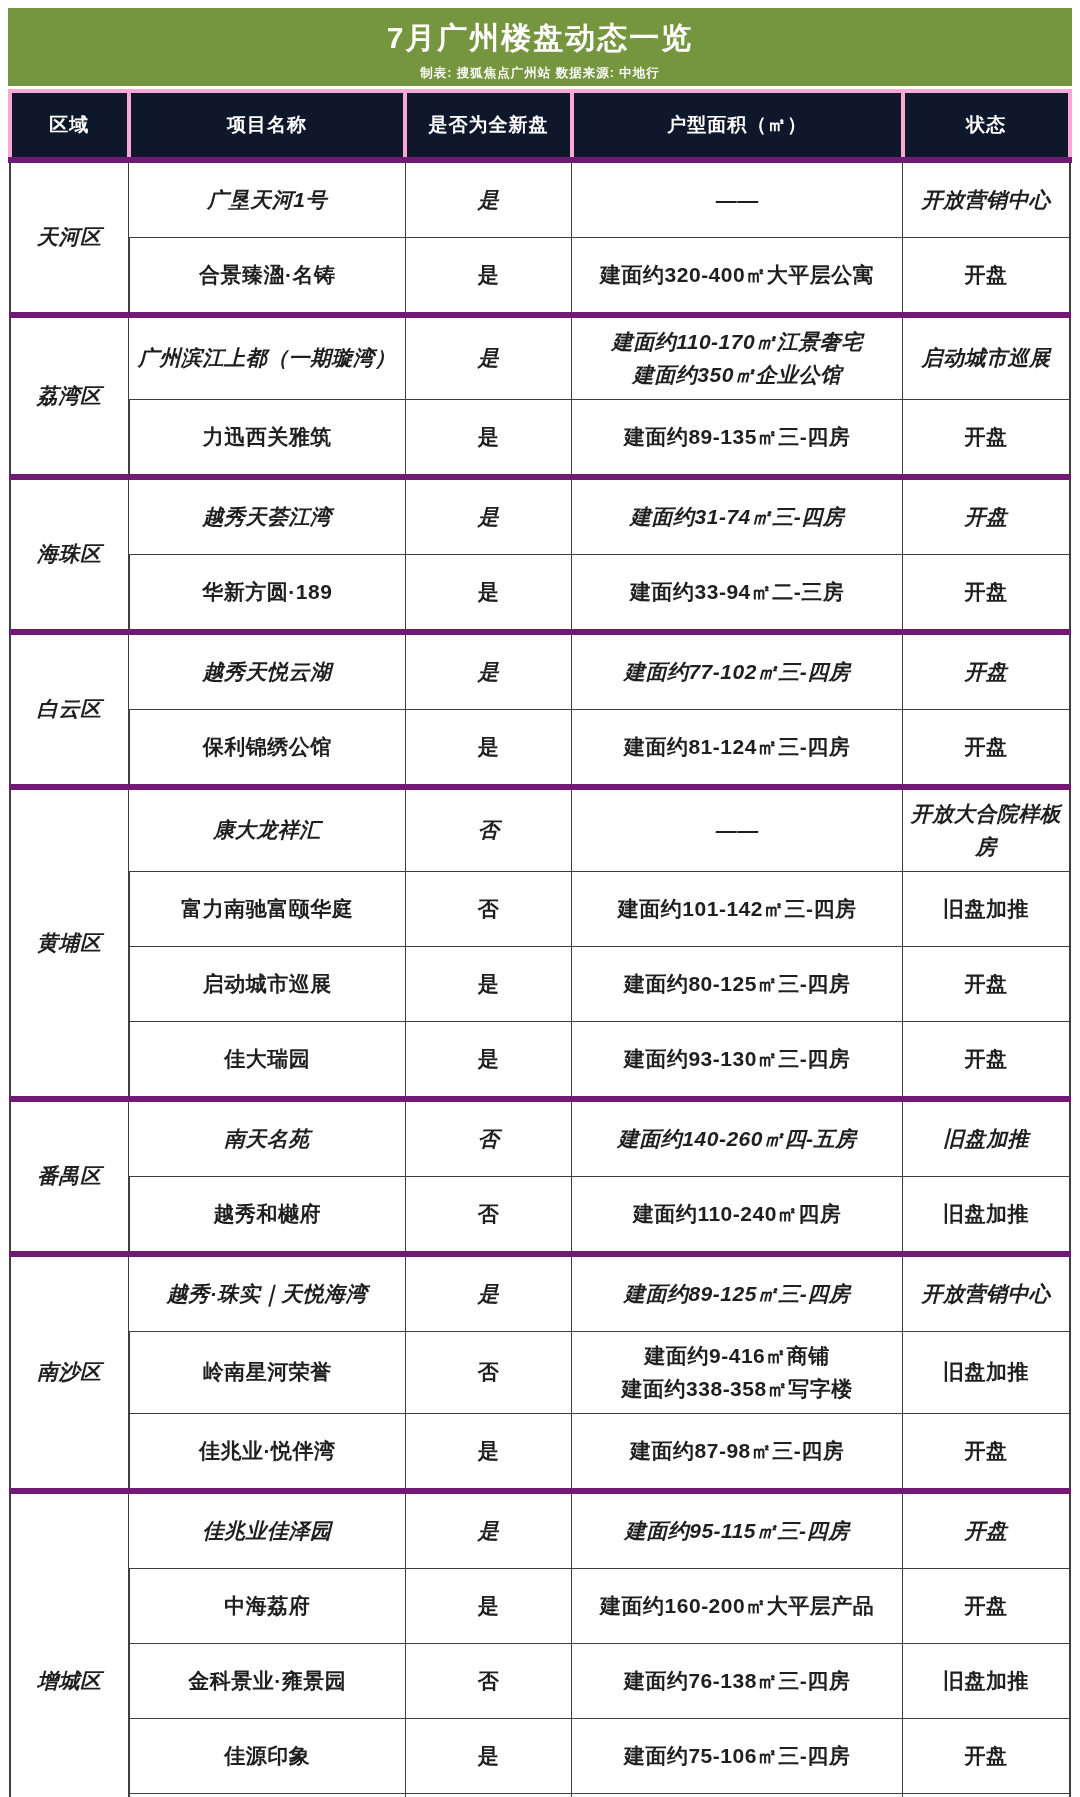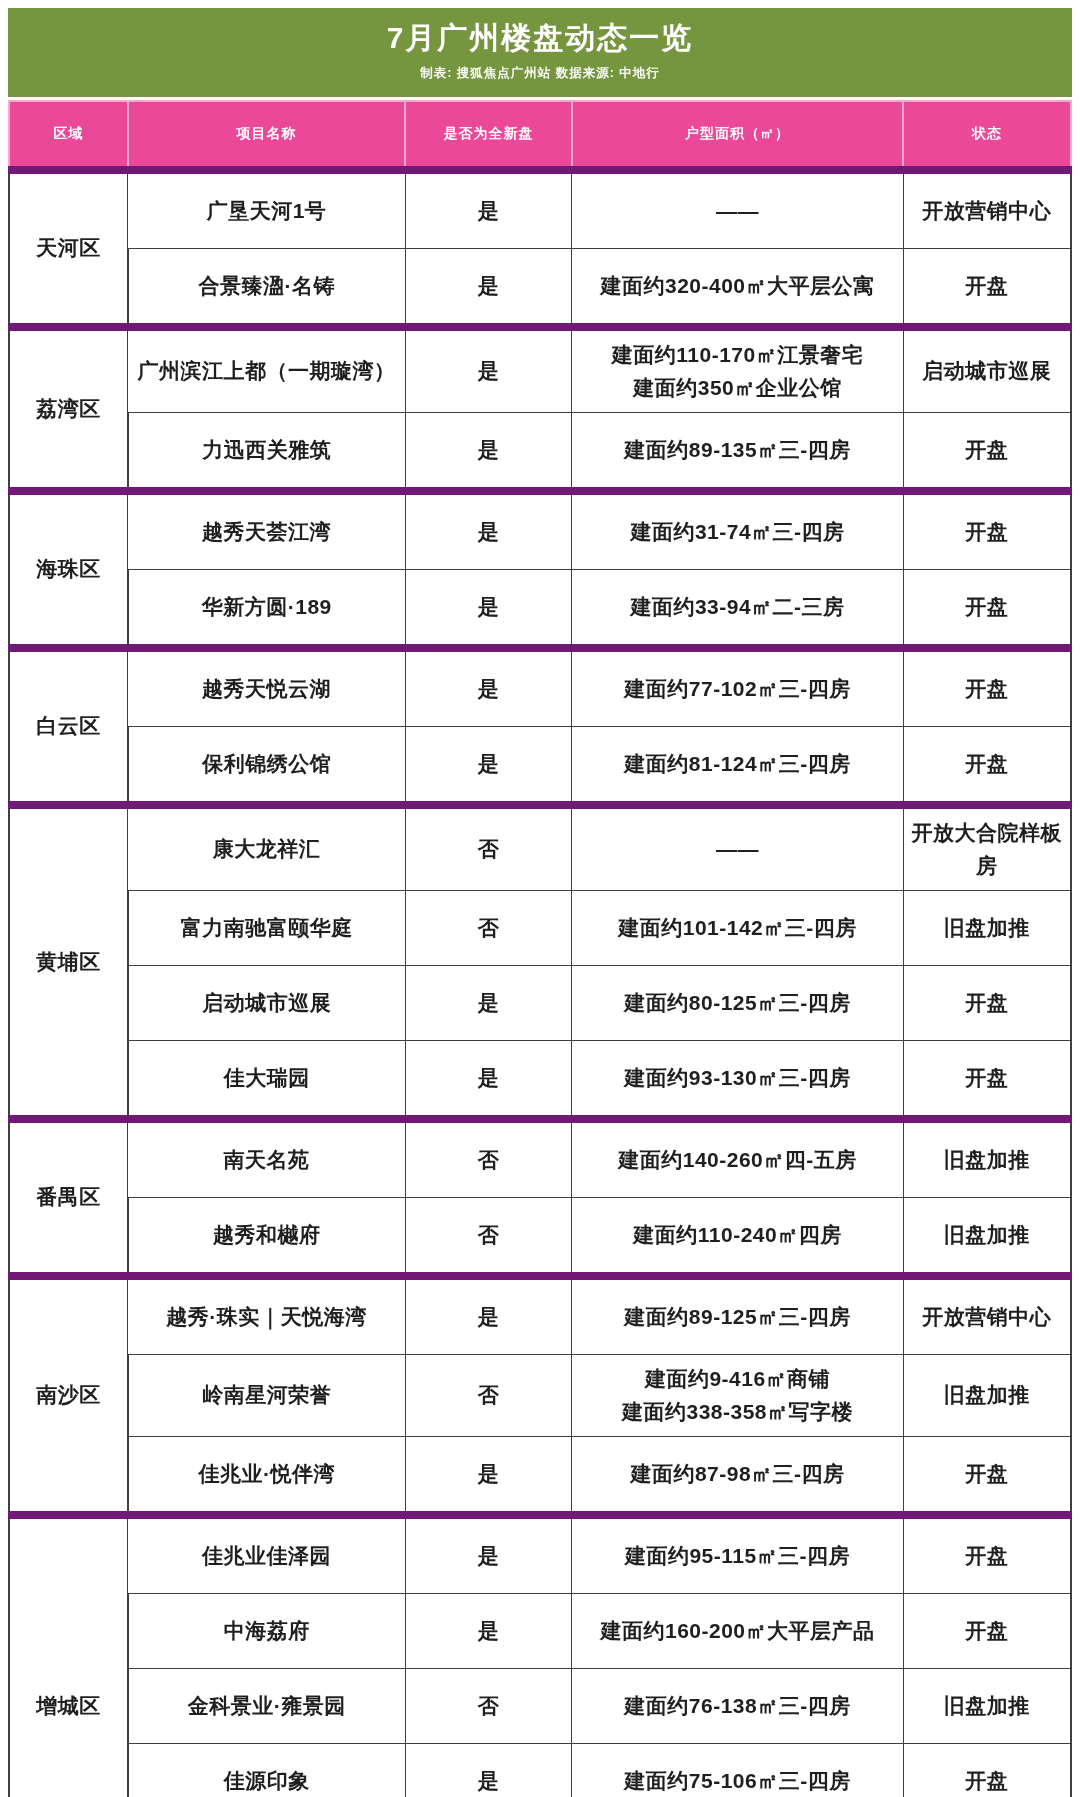--- a/index.html
+++ b/index.html
@@ -9,21 +9,21 @@
     color: #1f1f1f;
     -webkit-font-smoothing: antialiased;
   }
   .sheet { width: 1064px; margin: 8px auto 10px; }
 
   
   .band {
     background: #76953F;
     color: #ffffff;
     text-align: center;
-    padding: 8px 0 15px;
+    padding: 8px 0 4px;
   }
   .band h1 {
     margin: 2px 0 0;
     font-size: 30px;
     font-weight: 700;
     letter-spacing: 2px;
   }
   .band .meta {
     margin: 6px 5px 0;
     font-size: 12.5px;
@@ -33,41 +33,41 @@
   }
 
   
   table {
     width: 100%;
     border-collapse: collapse;
     table-layout: fixed;
     margin-top: 3px; 
   }
   th {
-    background: #ec4899;
+    background: #0f172a;
     color: #ffffff;
-    font-size: 14px;
+    font-size: 19px;
     font-weight: 700;
     height: 62px;
-    border: 2px solid #f9a8d4;
+    border: 4px solid #f9a8d4;
     letter-spacing: 1px;
   }
   td {
     border: 1px solid #3f3f3f;
     height: 58px;
     padding: 8px 6px;
     text-align: center;
     vertical-align: middle;
     font-size: 21px;
     font-weight: 600;
     line-height: 1.55;
     white-space: pre-line;
     letter-spacing: 0.5px;
   }
-  tr.group-start td { border-top: 8px solid #701a75; }
+  tr.group-start td { border-top: 6px solid #701a75; font-style: italic; }
   td.region { font-weight: 600; }
   table, td:first-child { border-left-width: 2px; }
   td:last-child { border-right-width: 2px; }
   tbody tr:last-child td { border-bottom-width: 2px; }
 </style>
 </head>
 <body>
 
 <div class="sheet">
 

